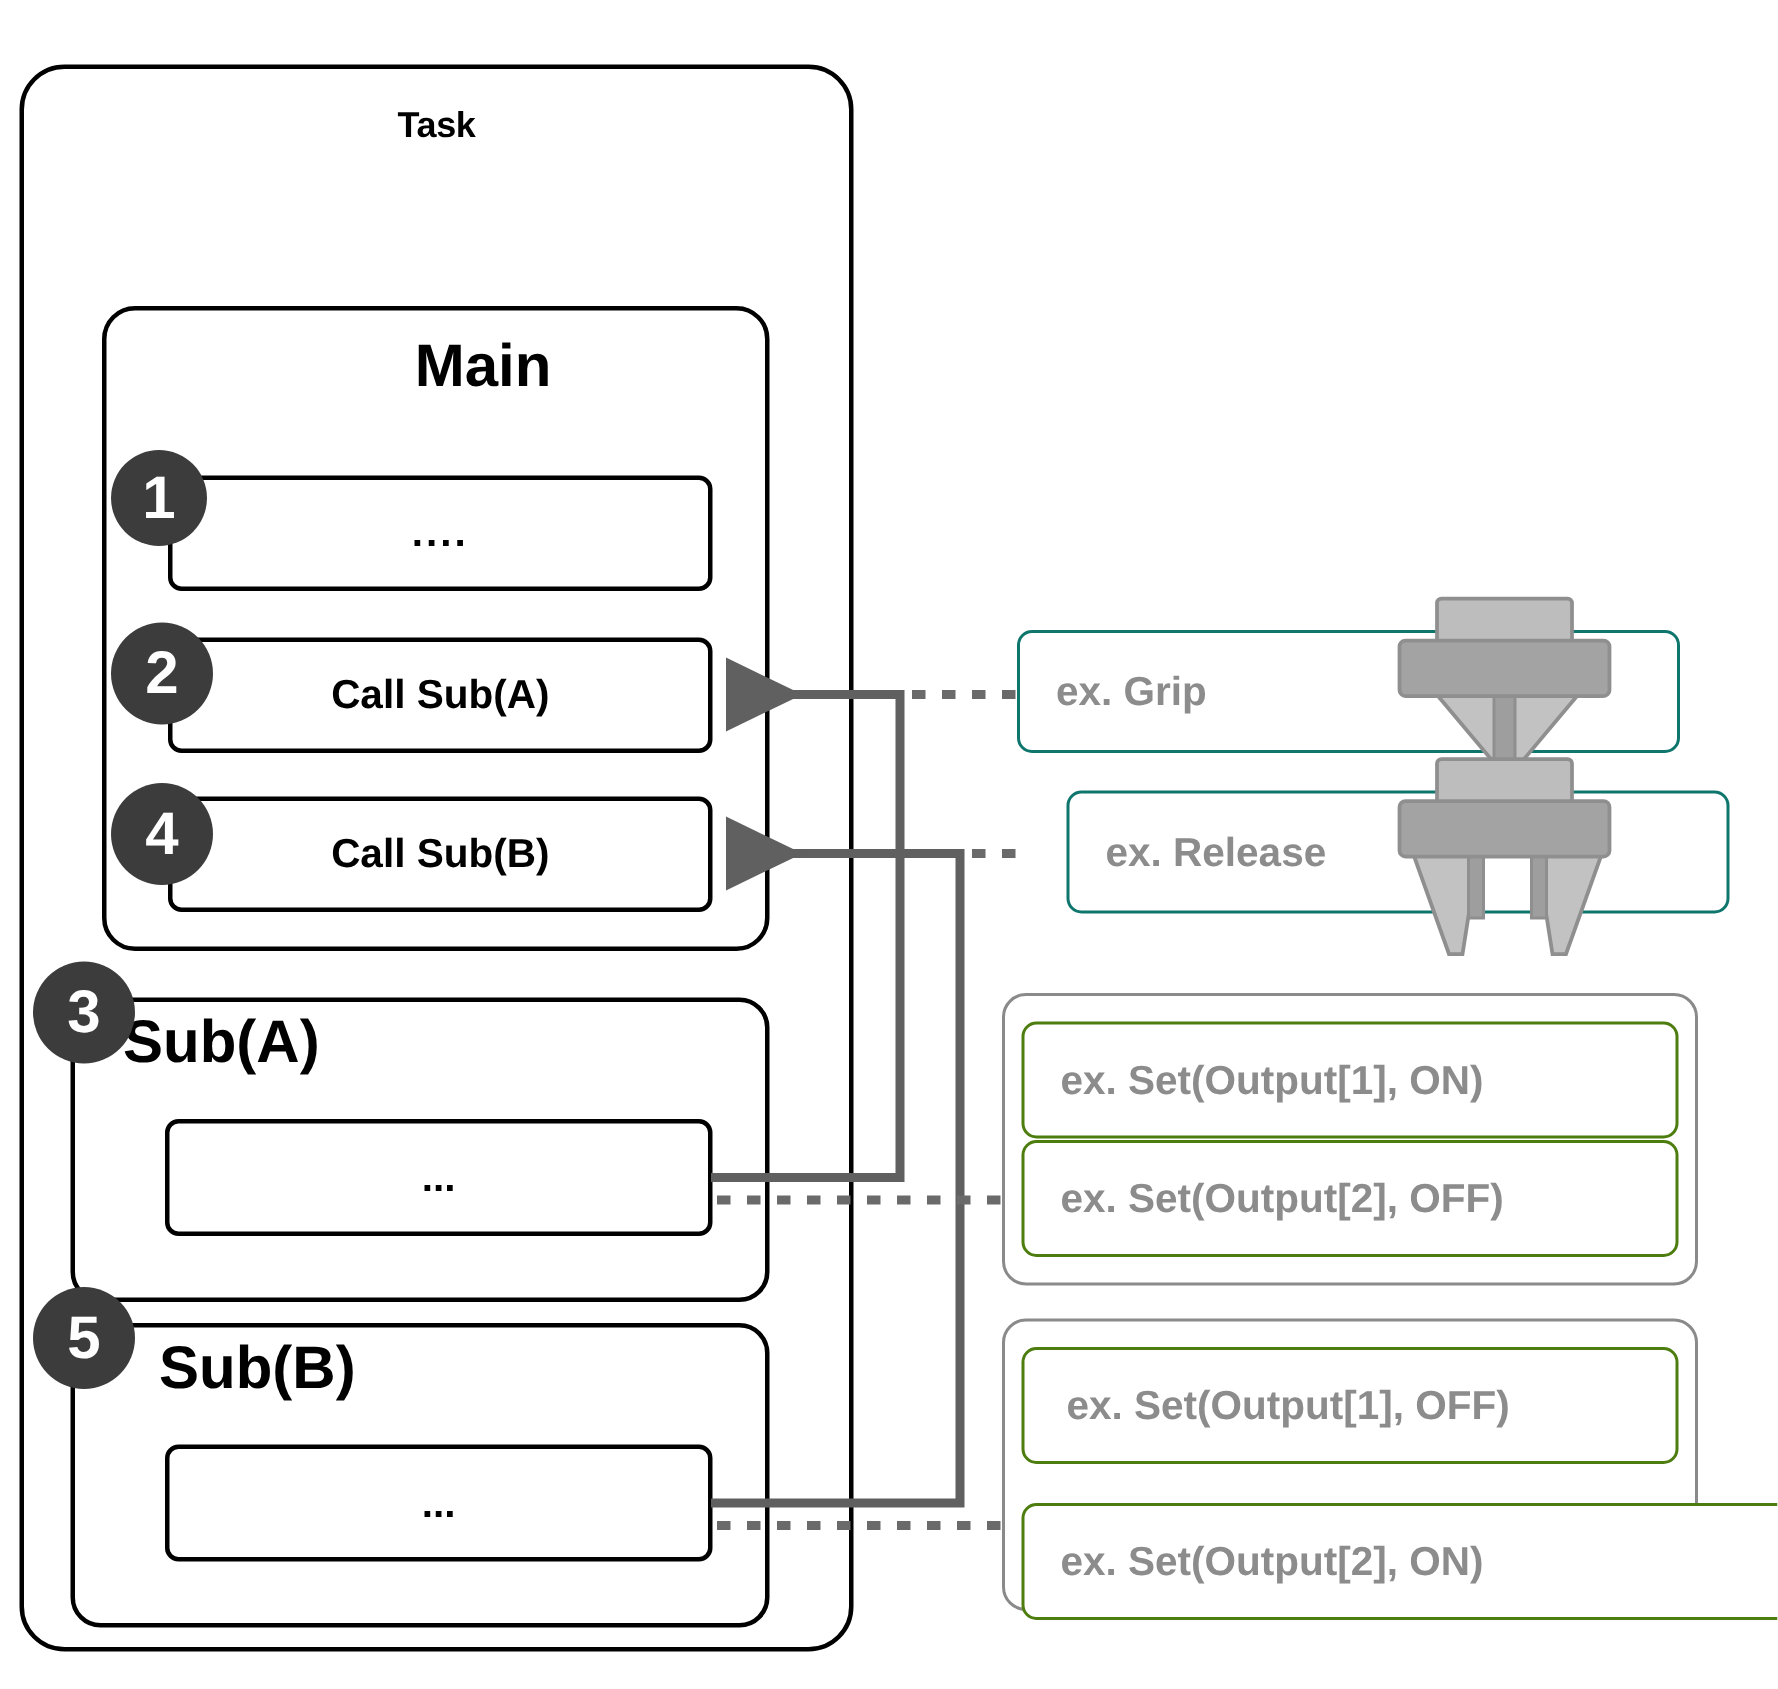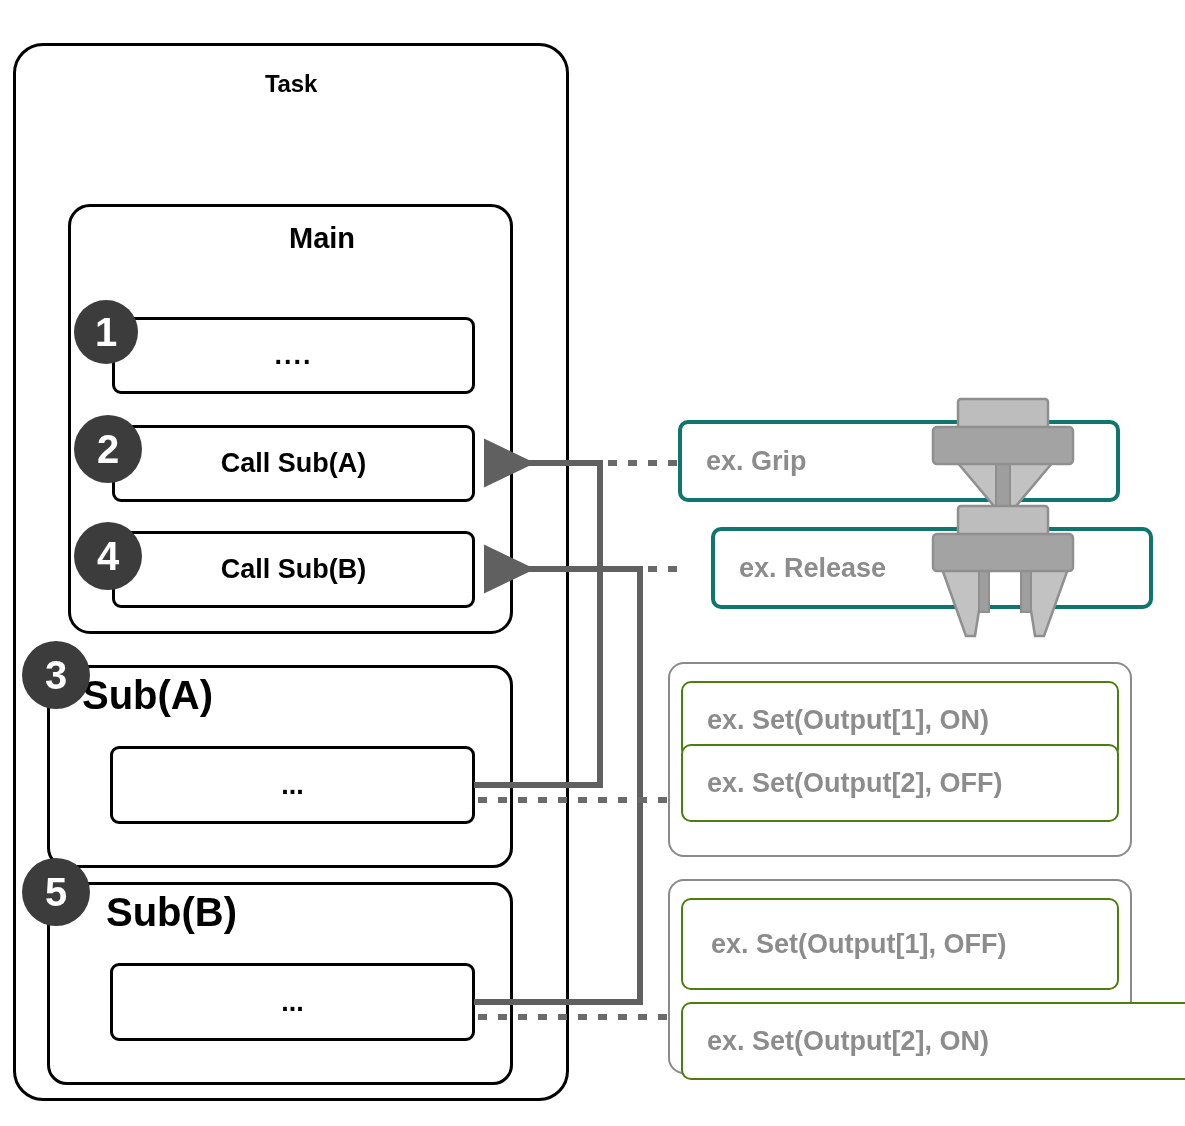--- a/index.html
+++ b/index.html
@@ -46,21 +46,21 @@
     width: 445px; height: 430px;
     border: 3px solid #000000;
     border-radius: 22px;
     background: #ffffff;
   }
   .main-title {
     position: absolute;
     left: 68px; top: 222px;
     width: 508px;
     text-align: center;
-    font-size: 29px;
+    font-size: 40px;
     font-weight: bold;
     color: #000000;
   }
 
   .stmt-box {
     border: 3px solid #000000;
     border-radius: 9px;
     background: #ffffff;
     display: flex;
     align-items: center;
@@ -129,21 +129,21 @@
     justify-content: center;
     font-size: 27px;
     font-weight: bold;
     color: #000000;
   }
   .subA-inner { top: 746px; }
   .subB-inner { top: 963px; }
 
   
   .ex-box {
-    border: 4px solid #0f766e;
+    border: 2px solid #0f766e;
     border-radius: 10px;
     background: #ffffff;
     display: flex;
     align-items: center;
     font-size: 27px;
     font-weight: bold;
     color: #8c8c8c;
     padding-left: 24px;
     z-index: 5;
   }
@@ -163,22 +163,22 @@
     border-radius: 10px;
     background: #ffffff;
     display: flex;
     align-items: center;
     font-size: 27px;
     font-weight: bold;
     color: #8c8c8c;
     padding-left: 24px;
   }
   .inner-a1 { left: 681px; top: 681px;  width: 438px; height: 78px; }
-  .inner-a2 { left: 681px; top: 744px;  width: 438px; height: 78px; }
-  .inner-b1 { left: 681px; top: 898px;  width: 438px; height: 92px; padding-left: 28px; }
+  .inner-a2 { left: 681px; top: 760px;  width: 438px; height: 78px; }
+  .inner-b1 { left: 681px; top: 898px;  width: 438px; height: 78px; padding-left: 28px; }
   .inner-b2 { left: 681px; top: 982px;  width: 528px; height: 78px; margin-top: 20px; }
 
   
   .overlay {
     position: absolute;
     left: 0; top: 0;
     width: 1185px; height: 1126px;
     pointer-events: none;
   }
   .overlay-connect { z-index: 8; }

